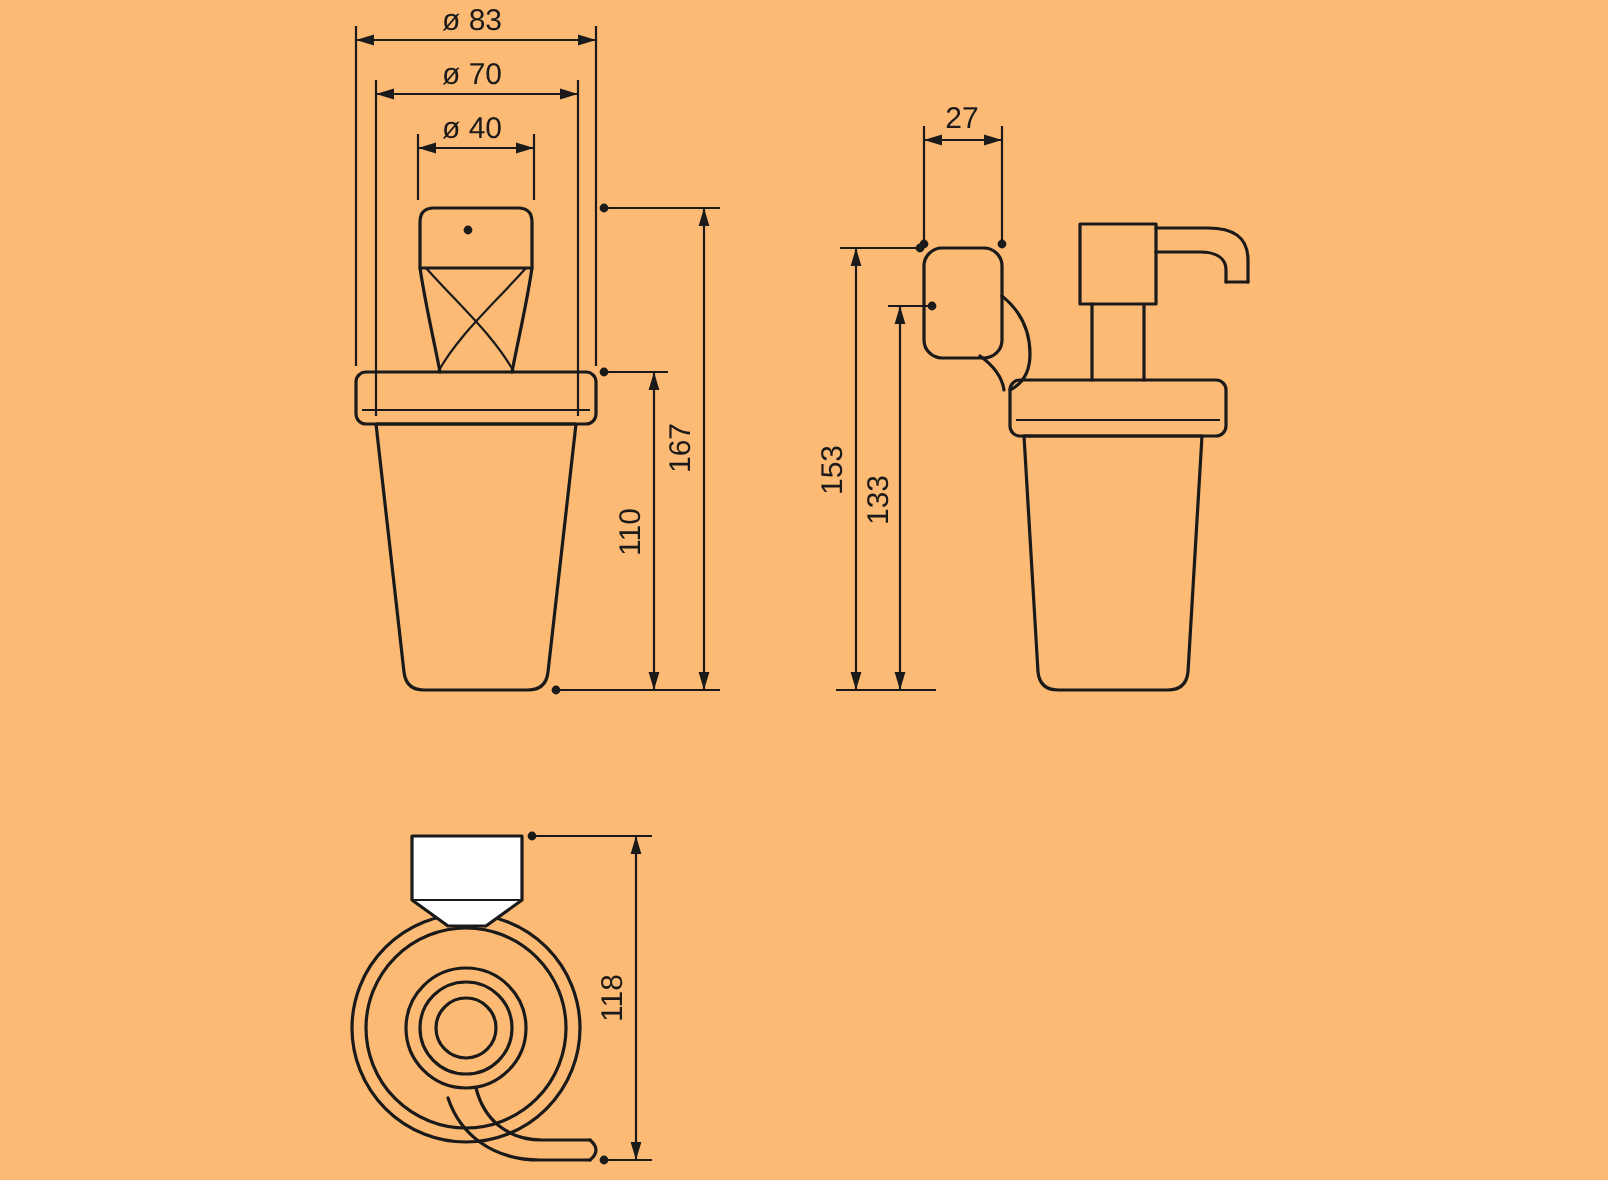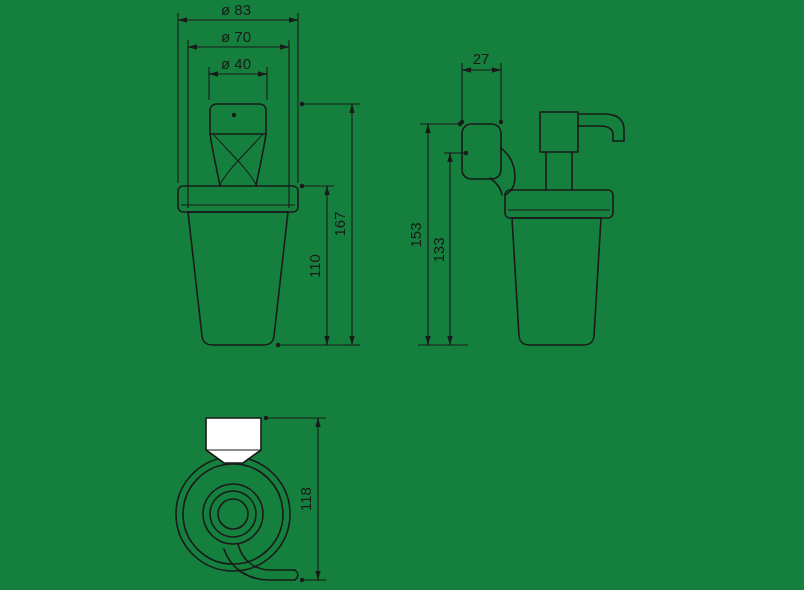--- a/index.html
+++ b/index.html
@@ -1,16 +1,16 @@
 <!DOCTYPE html>
 <html><head>
 <meta charset="utf-8">
 <style>
   html,body{margin:0;padding:0;background:#ffffff;}
-  .canvas{position:relative;width:804px;height:590px;background:#15803d;overflow:hidden;}
+  .canvas{position:relative;width:804px;height:590px;background:#fdba74;overflow:hidden;}
   svg{display:block;}
   svg text{font-family:"Liberation Sans",sans-serif;font-size:15px;fill:#1a1a1a;}
   .obj{fill:none;stroke:#1a1a1a;stroke-width:1.6;stroke-linejoin:round;stroke-linecap:round;}
   .thin{fill:none;stroke:#1a1a1a;stroke-width:1.1;stroke-linejoin:round;}
   .dimline{fill:none;stroke:#1a1a1a;stroke-width:1.1;}
   .ext{fill:none;stroke:#1a1a1a;stroke-width:1.1;}
   .dot{fill:#1a1a1a;stroke:none;}
   .white{fill:#ffffff;}
 </style>
 </head>

